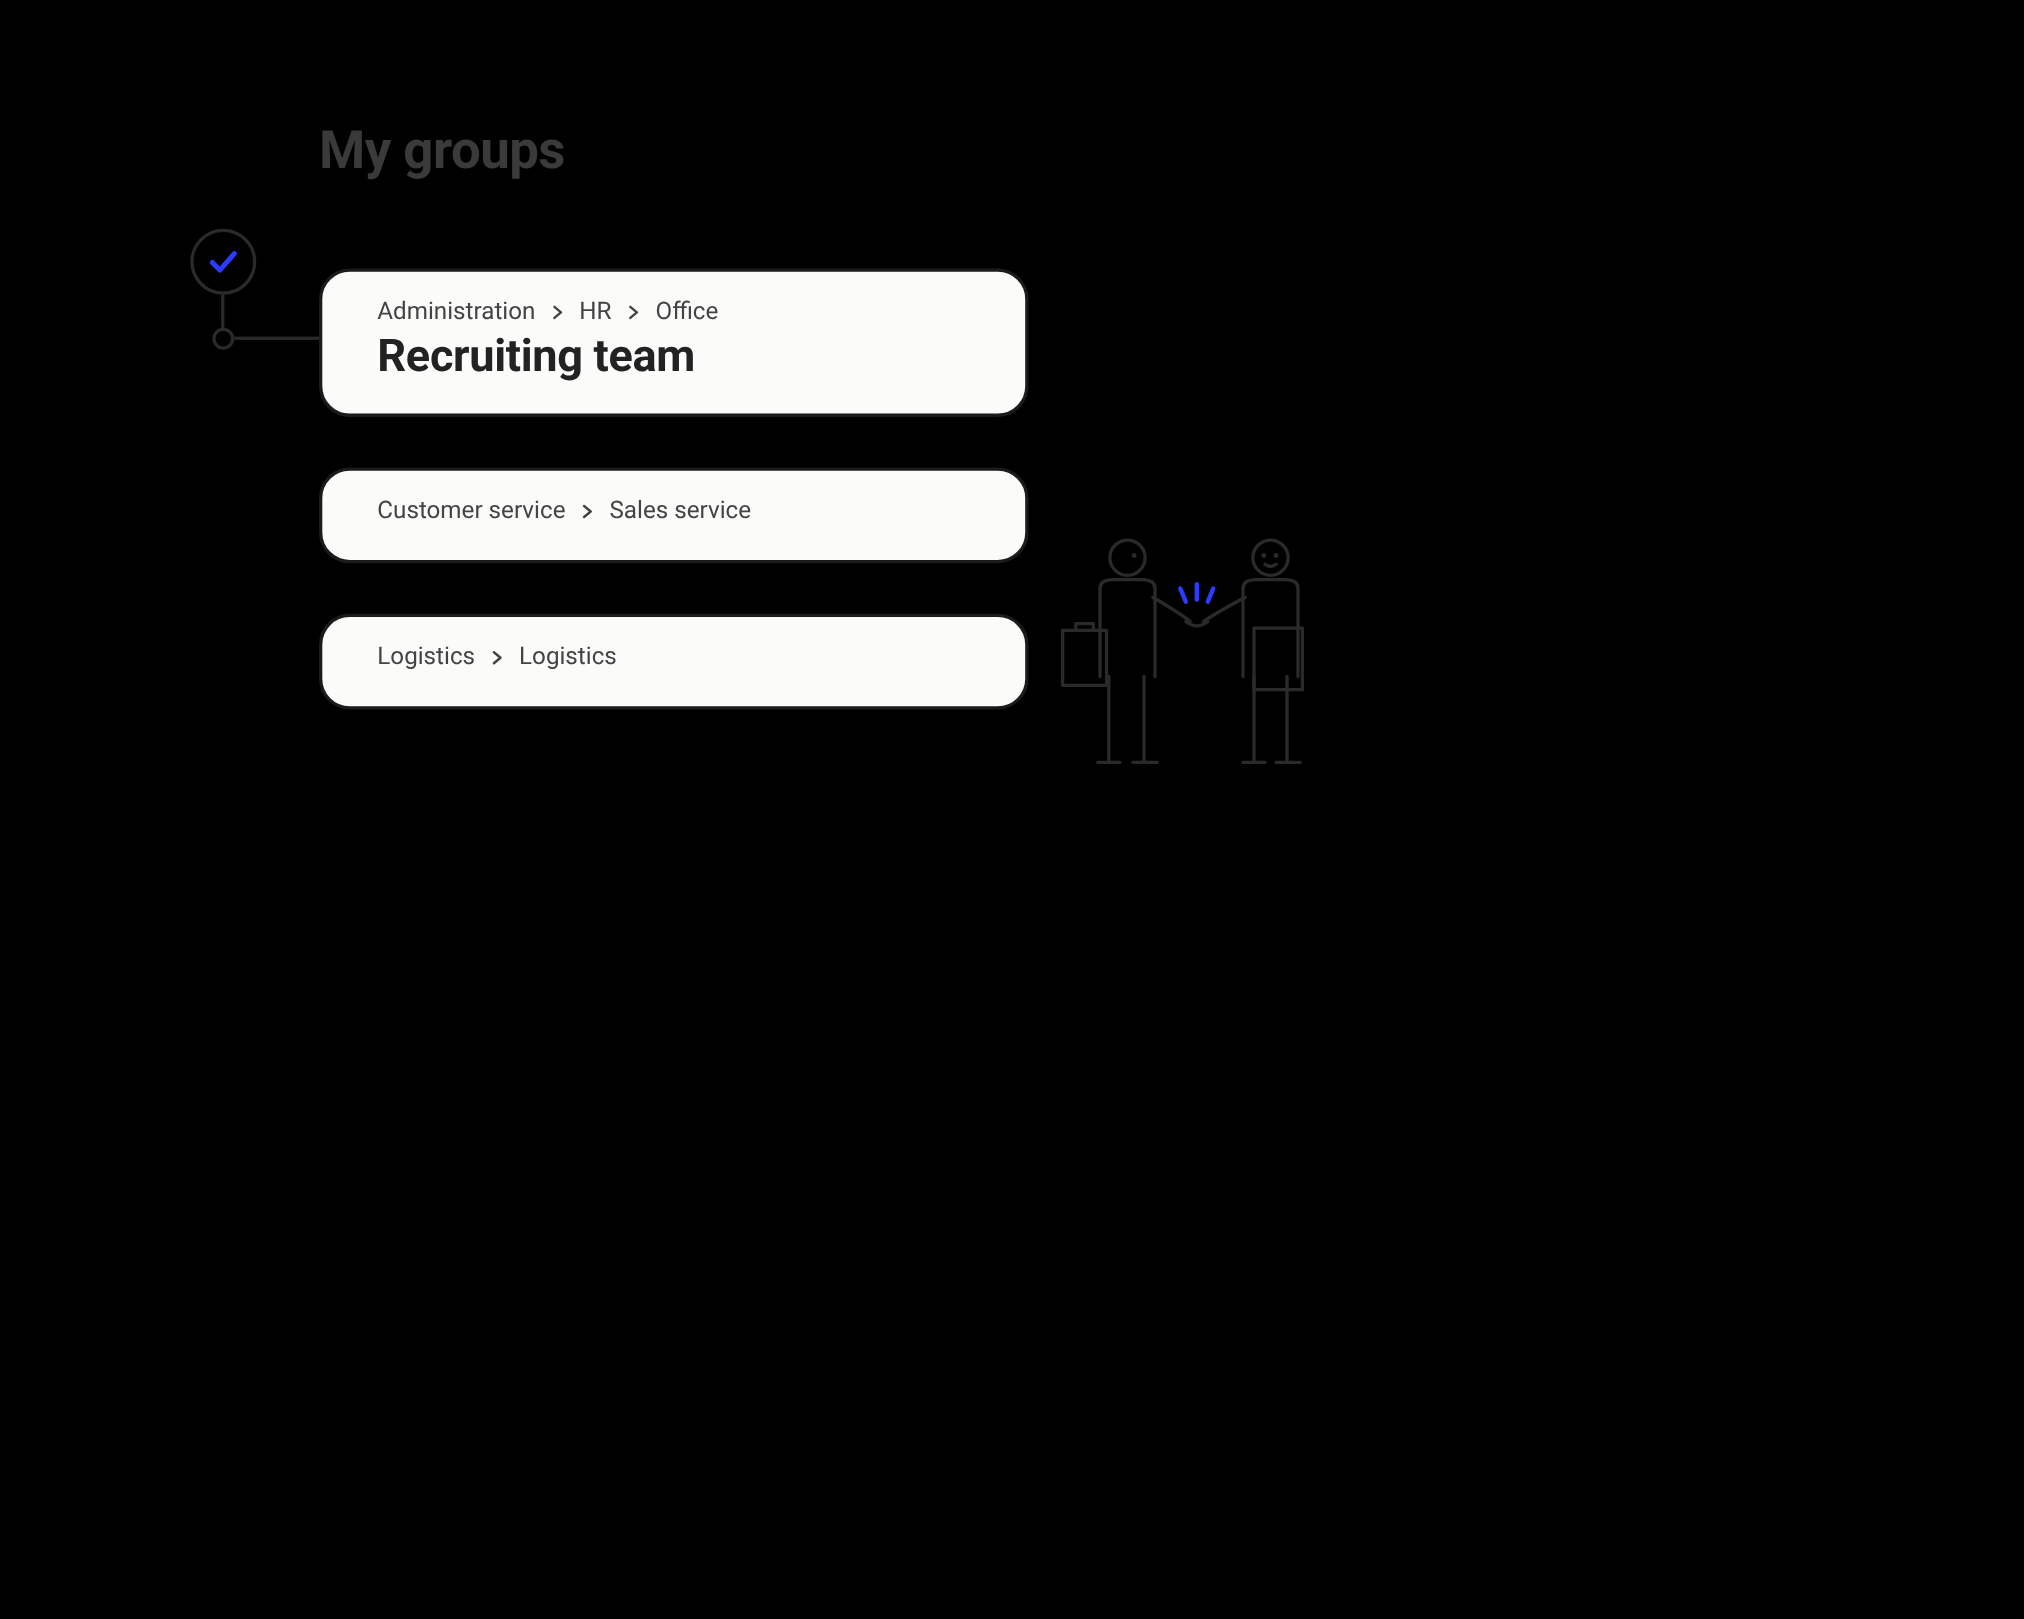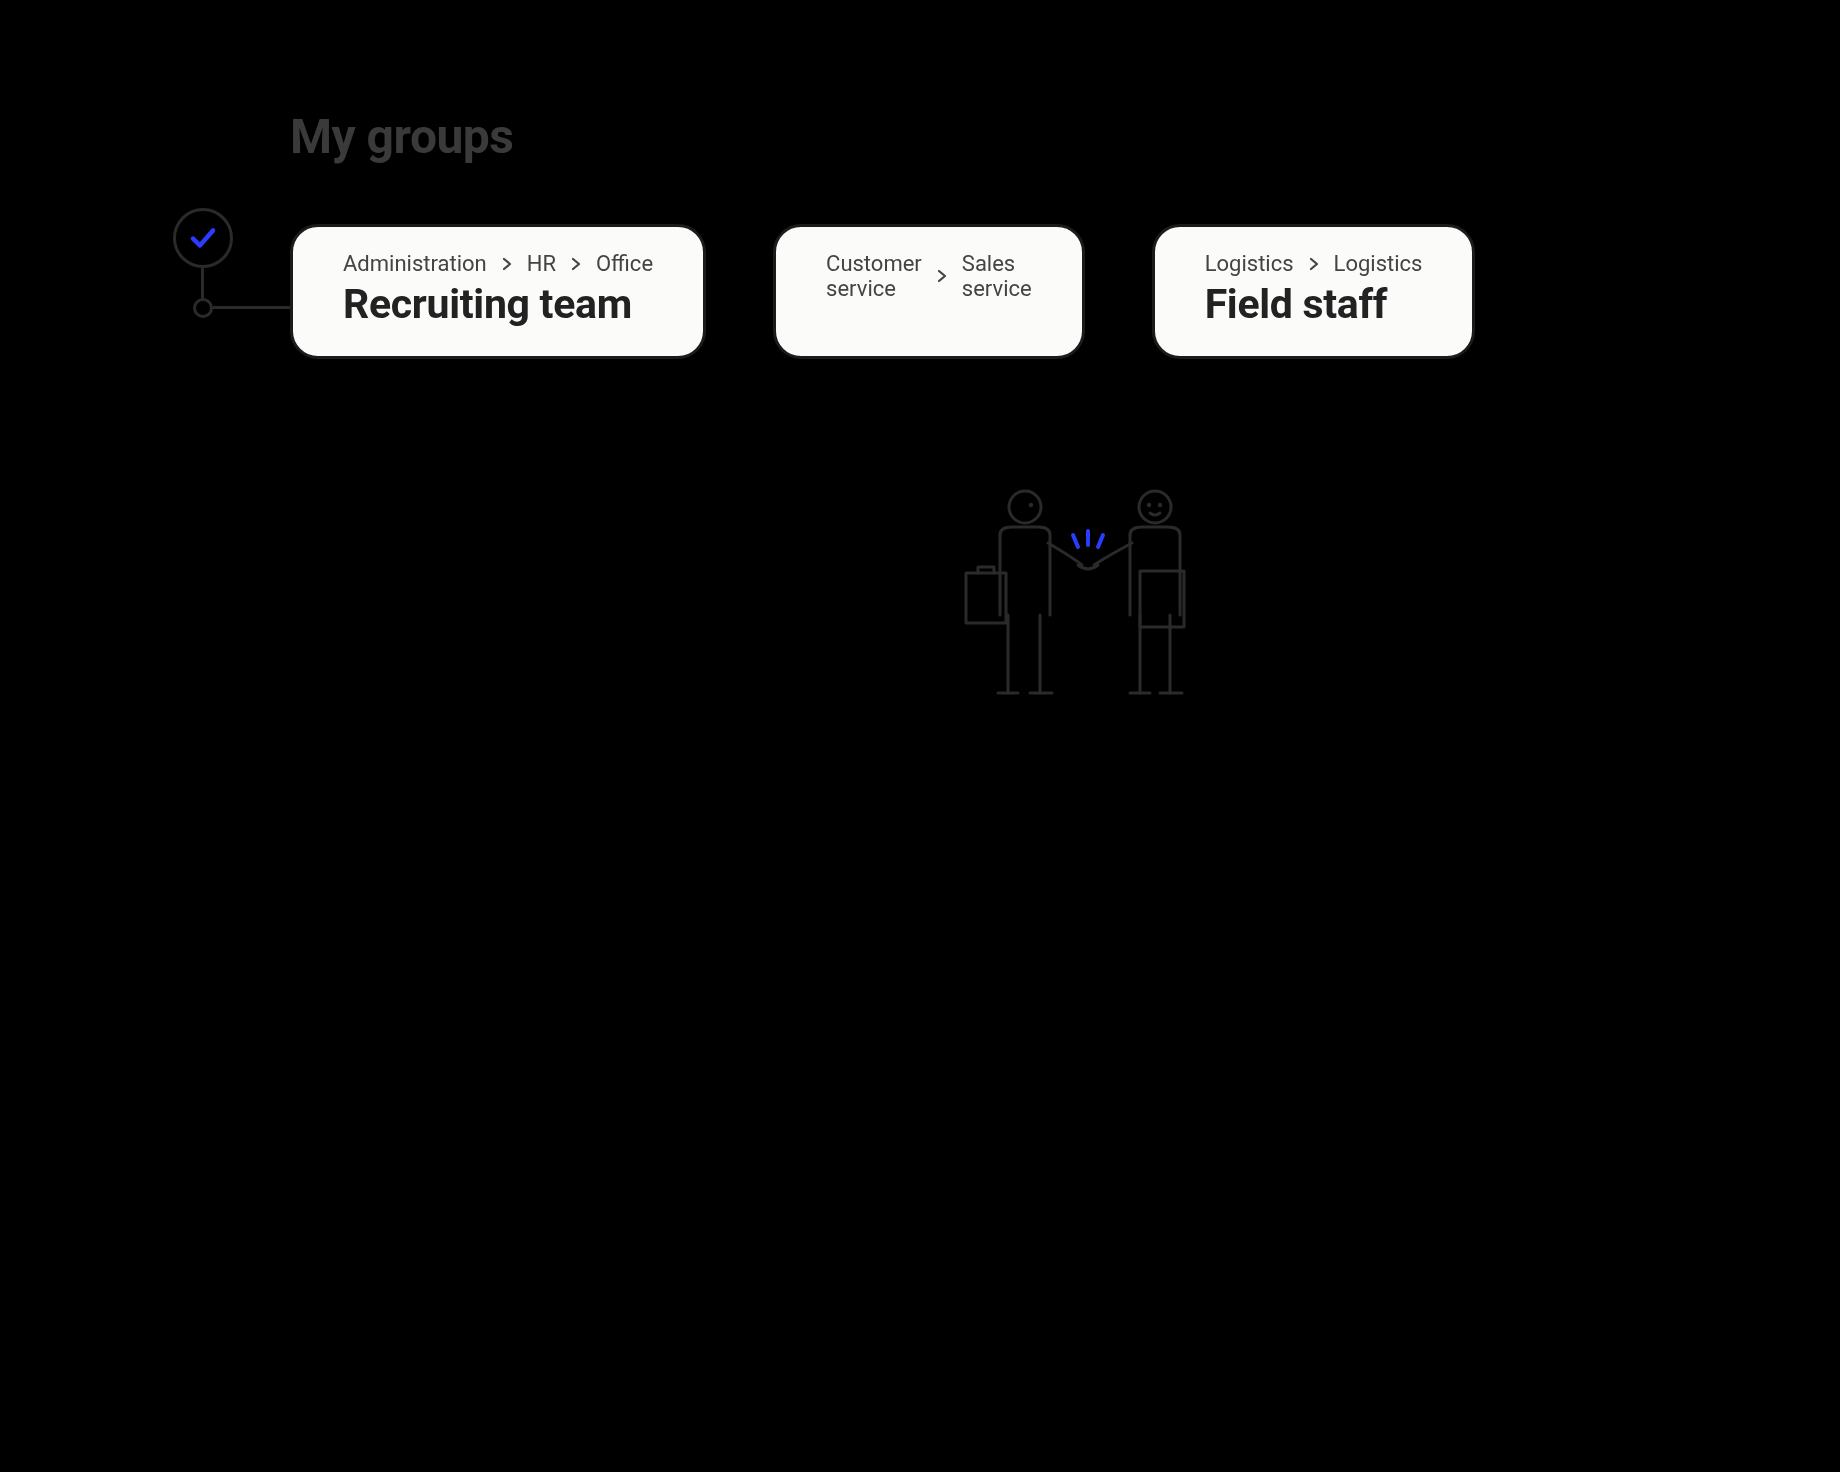--- a/index.html
+++ b/index.html
@@ -20,25 +20,25 @@
     left: 290px;
     top: 108px;
     font-size: 48px;
     font-weight: 700;
     color: #3a3a3a;
     letter-spacing: -0.5px;
   }
   .cards {
     position: absolute;
     left: 290px;
-    top: 224px;
+    top: 244px;
     width: 645px;
     display: flex;
-    flex-direction: row;
-    gap: 67px;
+    flex-direction: column;
+    gap: 46px;
   }
   .card {
     background: #fbfbfa;
     border: 3px solid #1b1b1b;
     border-radius: 28px;
     padding: 24px 50px 28px 50px;
     cursor: pointer;
   }
   .breadcrumb {
     display: flex;
@@ -158,21 +158,20 @@
     <div class="card">
       <div class="breadcrumb">
         <span>Logistics</span>
         <span class="sep">
             <svg width="12" height="14" viewBox="0 0 10 14">
               <path d="M2 2 L8 7 L2 12" fill="none" stroke="#444" stroke-width="2.2" stroke-linecap="round" stroke-linejoin="round"></path>
             </svg>
           </span>
         <span>Logistics</span>
       </div>
-      <div class="card-title">Field staff</div>
     </div>
 
   </div>
 
   <div class="illus">
     <svg viewBox="0 0 260 220" fill="none" stroke="#2a2a2a" stroke-width="3" stroke-linecap="round" stroke-linejoin="round">
 
       <circle cx="65" cy="22" r="16"></circle>
       <circle cx="71" cy="20" r="2.2" fill="#2a2a2a" stroke="none"></circle>
       <path d="M40 50 Q40 42 52 42 L78 42 Q90 42 90 50 L90 130"></path>

